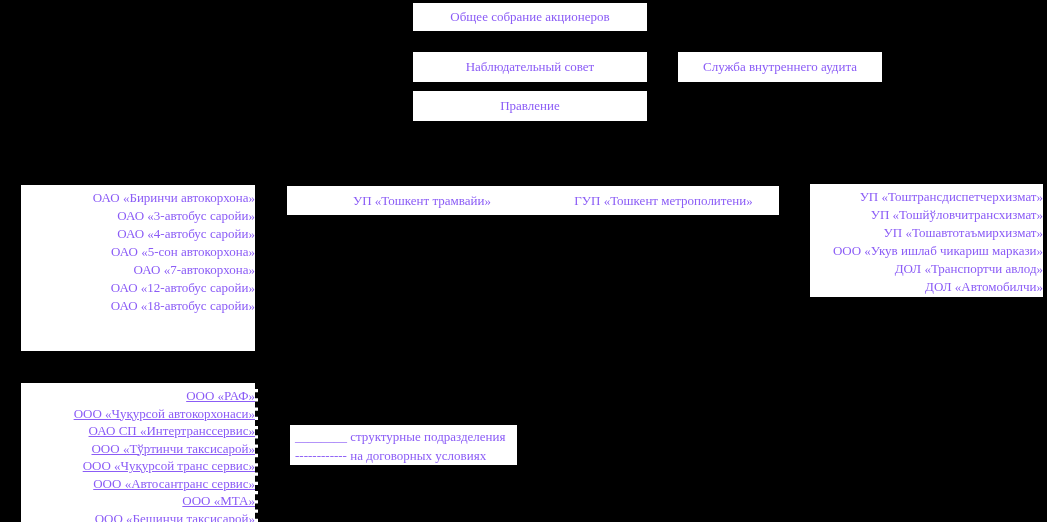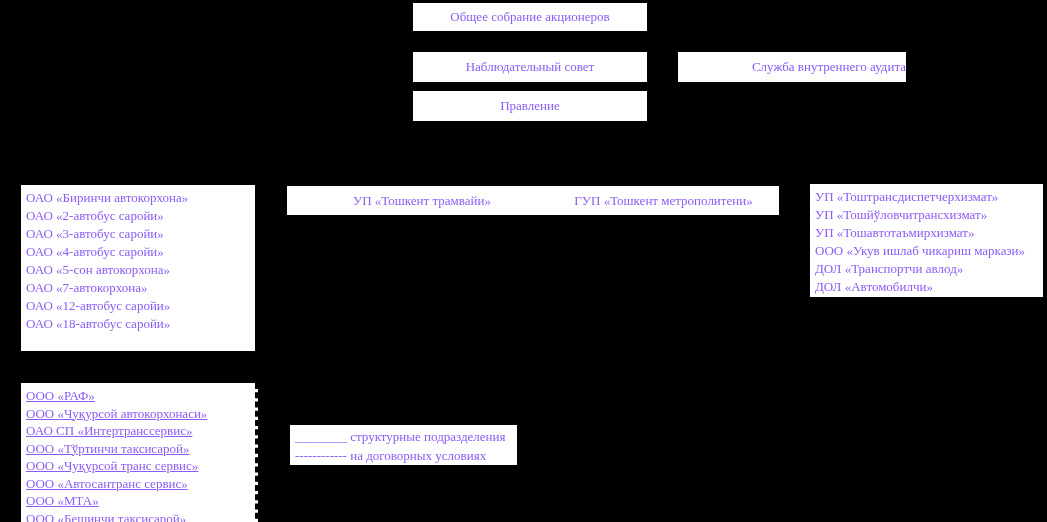--- a/index.html
+++ b/index.html
@@ -25,20 +25,21 @@
   .center-box {
     display: flex;
     align-items: center;
     justify-content: center;
     text-align: center;
     white-space: nowrap;
   }
   .list-box {
     padding: 4px 0 0 5px;
     overflow: hidden;
+    text-align: right;
   }
   .list-line {
     line-height: 18px;
     white-space: nowrap;
   }
   .tight .list-line {
     line-height: 17.5px;
   }
   .dashed-box {
     border-right: 3px dashed #000000;
@@ -52,21 +53,21 @@
     line-height: 19px;
     white-space: nowrap;
   }
   .legend-sample {
     display: inline-block;
     letter-spacing: 0;
   }
   
   .pos-general    { left: 413px; top: 3px;   width: 234px; height: 28px; }
   .pos-supervis   { left: 413px; top: 52px;  width: 234px; height: 30px; text-align: right; }
-  .pos-audit      { left: 678px; top: 52px;  width: 228px; height: 30px; justify-content: flex-end; }
+  .pos-audit      { left: 678px; top: 52px;  width: 204px; height: 30px; }
   .pos-board      { left: 413px; top: 91px; width: 234px; height: 30px; }
   .pos-tram       { left: 287px; top: 186px; width: 270px; height: 29px; }
   .pos-metro      { left: 548px; top: 186px; width: 231px; height: 29px; }
   .pos-oao        { left: 21px;  top: 185px; width: 234px; height: 166px; }
   .pos-up         { left: 810px; top: 184px; width: 233px; height: 113px; }
   .pos-ooo        { left: 21px;  top: 383px; width: 237px; height: 145px; text-decoration: underline; }
   .pos-legend     { left: 290px; top: 425px; width: 227px; height: 40px; }
 </style>
 </head>
 <body>
@@ -84,21 +85,20 @@
   <div class="box center-box pos-audit">
     <span>Служба внутреннего аудита</span>
   </div>
 
   <div class="box center-box pos-board">
     <span>Правление</span>
   </div>
 
   <div class="box list-box pos-oao">
       <div class="list-line">ОАО «Биринчи автокорхона»</div>
-      <div class="list-line">ОАО «2-автобус саройи»</div>
       <div class="list-line">ОАО «3-автобус саройи»</div>
       <div class="list-line">ОАО «4-автобус саройи»</div>
       <div class="list-line">ОАО «5-сон автокорхона»</div>
       <div class="list-line">ОАО «7-автокорхона»</div>
       <div class="list-line">ОАО «12-автобус саройи»</div>
       <div class="list-line">ОАО «18-автобус саройи»</div>
     </div>
 
   <div class="box center-box pos-tram">
     <span>УП «Тошкент трамвайи»</span>

